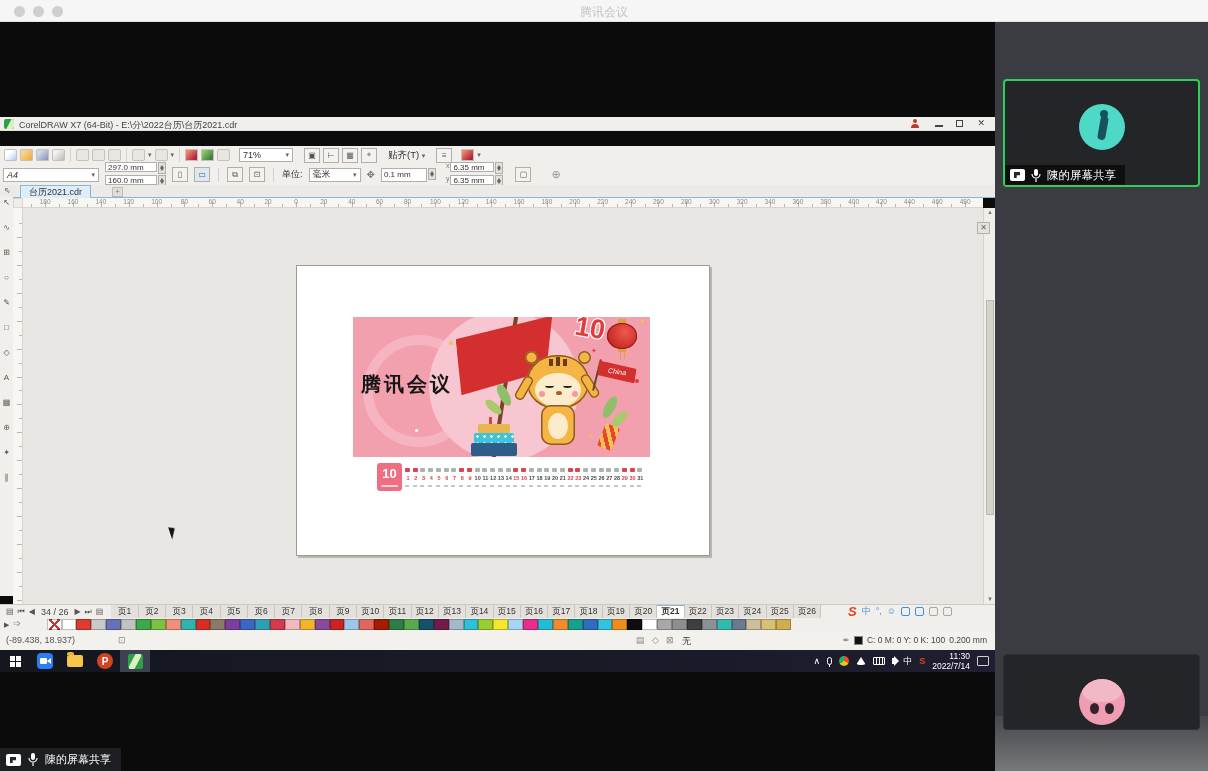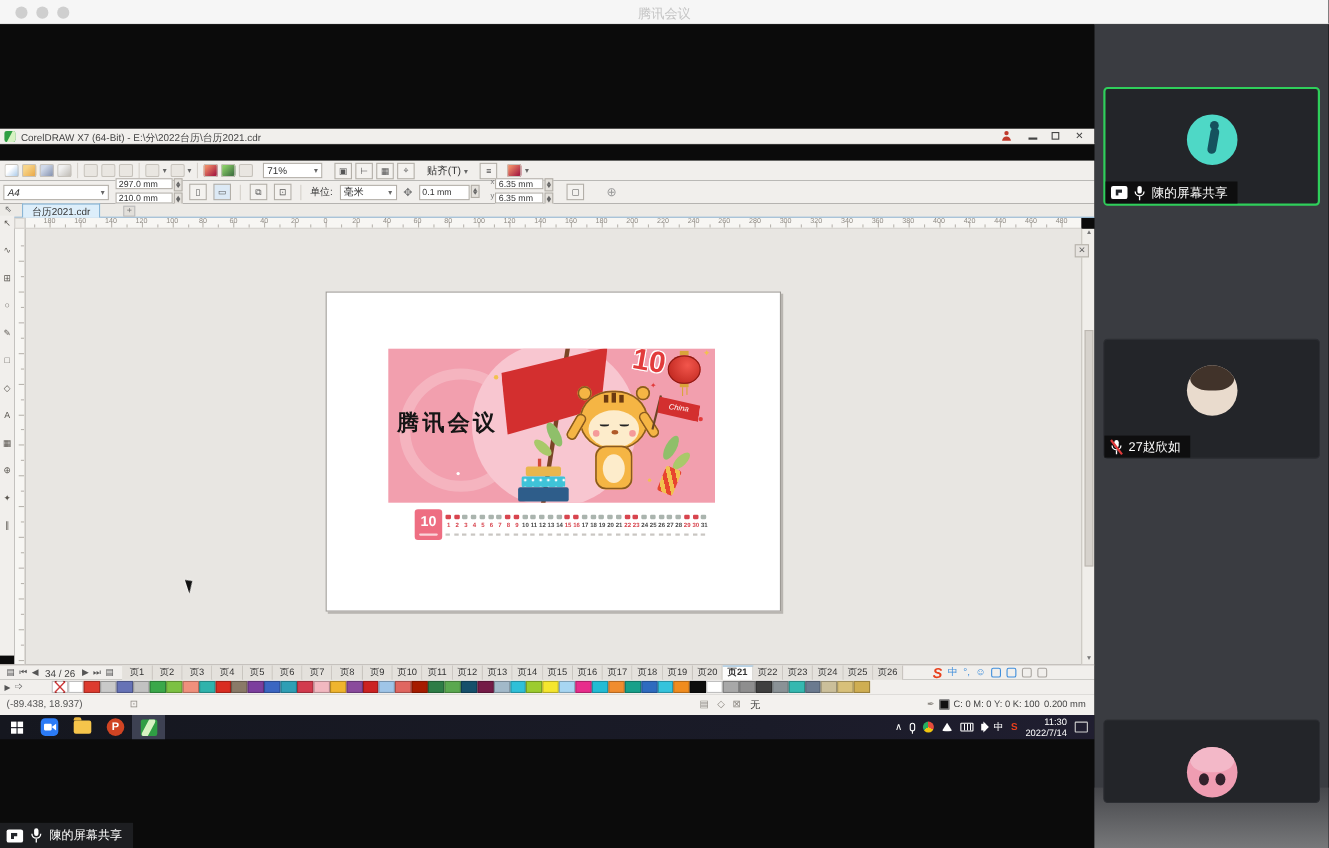--- a/index.html
+++ b/index.html
@@ -223,21 +223,21 @@
     <span class="combo" style="width:96px">
       <span style="font-style:italic">A4</span>
         <span class="caret">▾</span>
     </span>
     <span style="display:flex;flex-direction:column;gap:1px">
       <span style="display:flex;gap:1px">
           <span class="field" style="width:52px">297.0 mm</span>
           <span class="spin"></span>
         </span>
       <span style="display:flex;gap:1px">
-          <span class="field" style="width:52px">210.0 mm</span>
+          <span class="field" style="width:52px">160.0 mm</span>
           <span class="spin"></span>
         </span>
     </span>
     <span class="togbtn">▯</span>
     <span class="togbtn" style="background:#dce9f5">▭</span>
     <span class="tbsep"></span>
     <span class="togbtn">⧉</span>
     <span class="togbtn">⊡</span>
     <span class="tbsep"></span>
     <span>单位:</span>
@@ -765,36 +765,20 @@
             <span class="share-ic"></span>
             <svg width="12" height="15" viewBox="0 0 12 15">
               <rect x="4" y="1" width="4" height="7" rx="2" fill="#fff"></rect>
               <path d="M2 6 a4 4 0 0 0 8 0" stroke="#fff" fill="none" stroke-width="1.2"></path>
               <line x1="6" y1="10.5" x2="6" y2="14" stroke="#fff" stroke-width="1.2"></line>
             </svg>
             <span class="pname">陳的屏幕共享</span>
           </span>
         </div>
       </div>
-      <div class="tile" style="top: 286px; height: 109px;">
-        <div class="avatar" style="background: rgb(233, 219, 205);">
-          <span class="hair" style="background: rgb(65, 51, 42);"></span>
-        </div>
-        <div class="plabel">
-          <span class="pbar">
-            <svg width="12" height="15" viewBox="0 0 12 15">
-              <rect x="4" y="1" width="4" height="7" rx="2" fill="#fff"></rect>
-              <path d="M2 6 a4 4 0 0 0 8 0" stroke="#fff" fill="none" stroke-width="1.2"></path>
-              <line x1="6" y1="10.5" x2="6" y2="14" stroke="#fff" stroke-width="1.2"></line>
-              <line x1="1" y1="1" x2="11" y2="14" stroke="#e23b3b" stroke-width="2"></line>
-            </svg>
-            <span class="pname">27赵欣如</span>
-          </span>
-        </div>
-      </div>
       <div class="tile" style="top: 632px; height: 76px; overflow: visible;">
         <div class="avatar" style="background: rgb(239, 157, 178); top: 24px;">
           <span class="hair" style="background: rgb(243, 184, 200);"></span>
           <span class="eye" style="left: 11px; background: rgb(51, 34, 44);"></span>
           <span class="eye" style="left: 26px; background: rgb(51, 34, 44);"></span>
         </div>
       </div>
     </div>
 
 </div>

